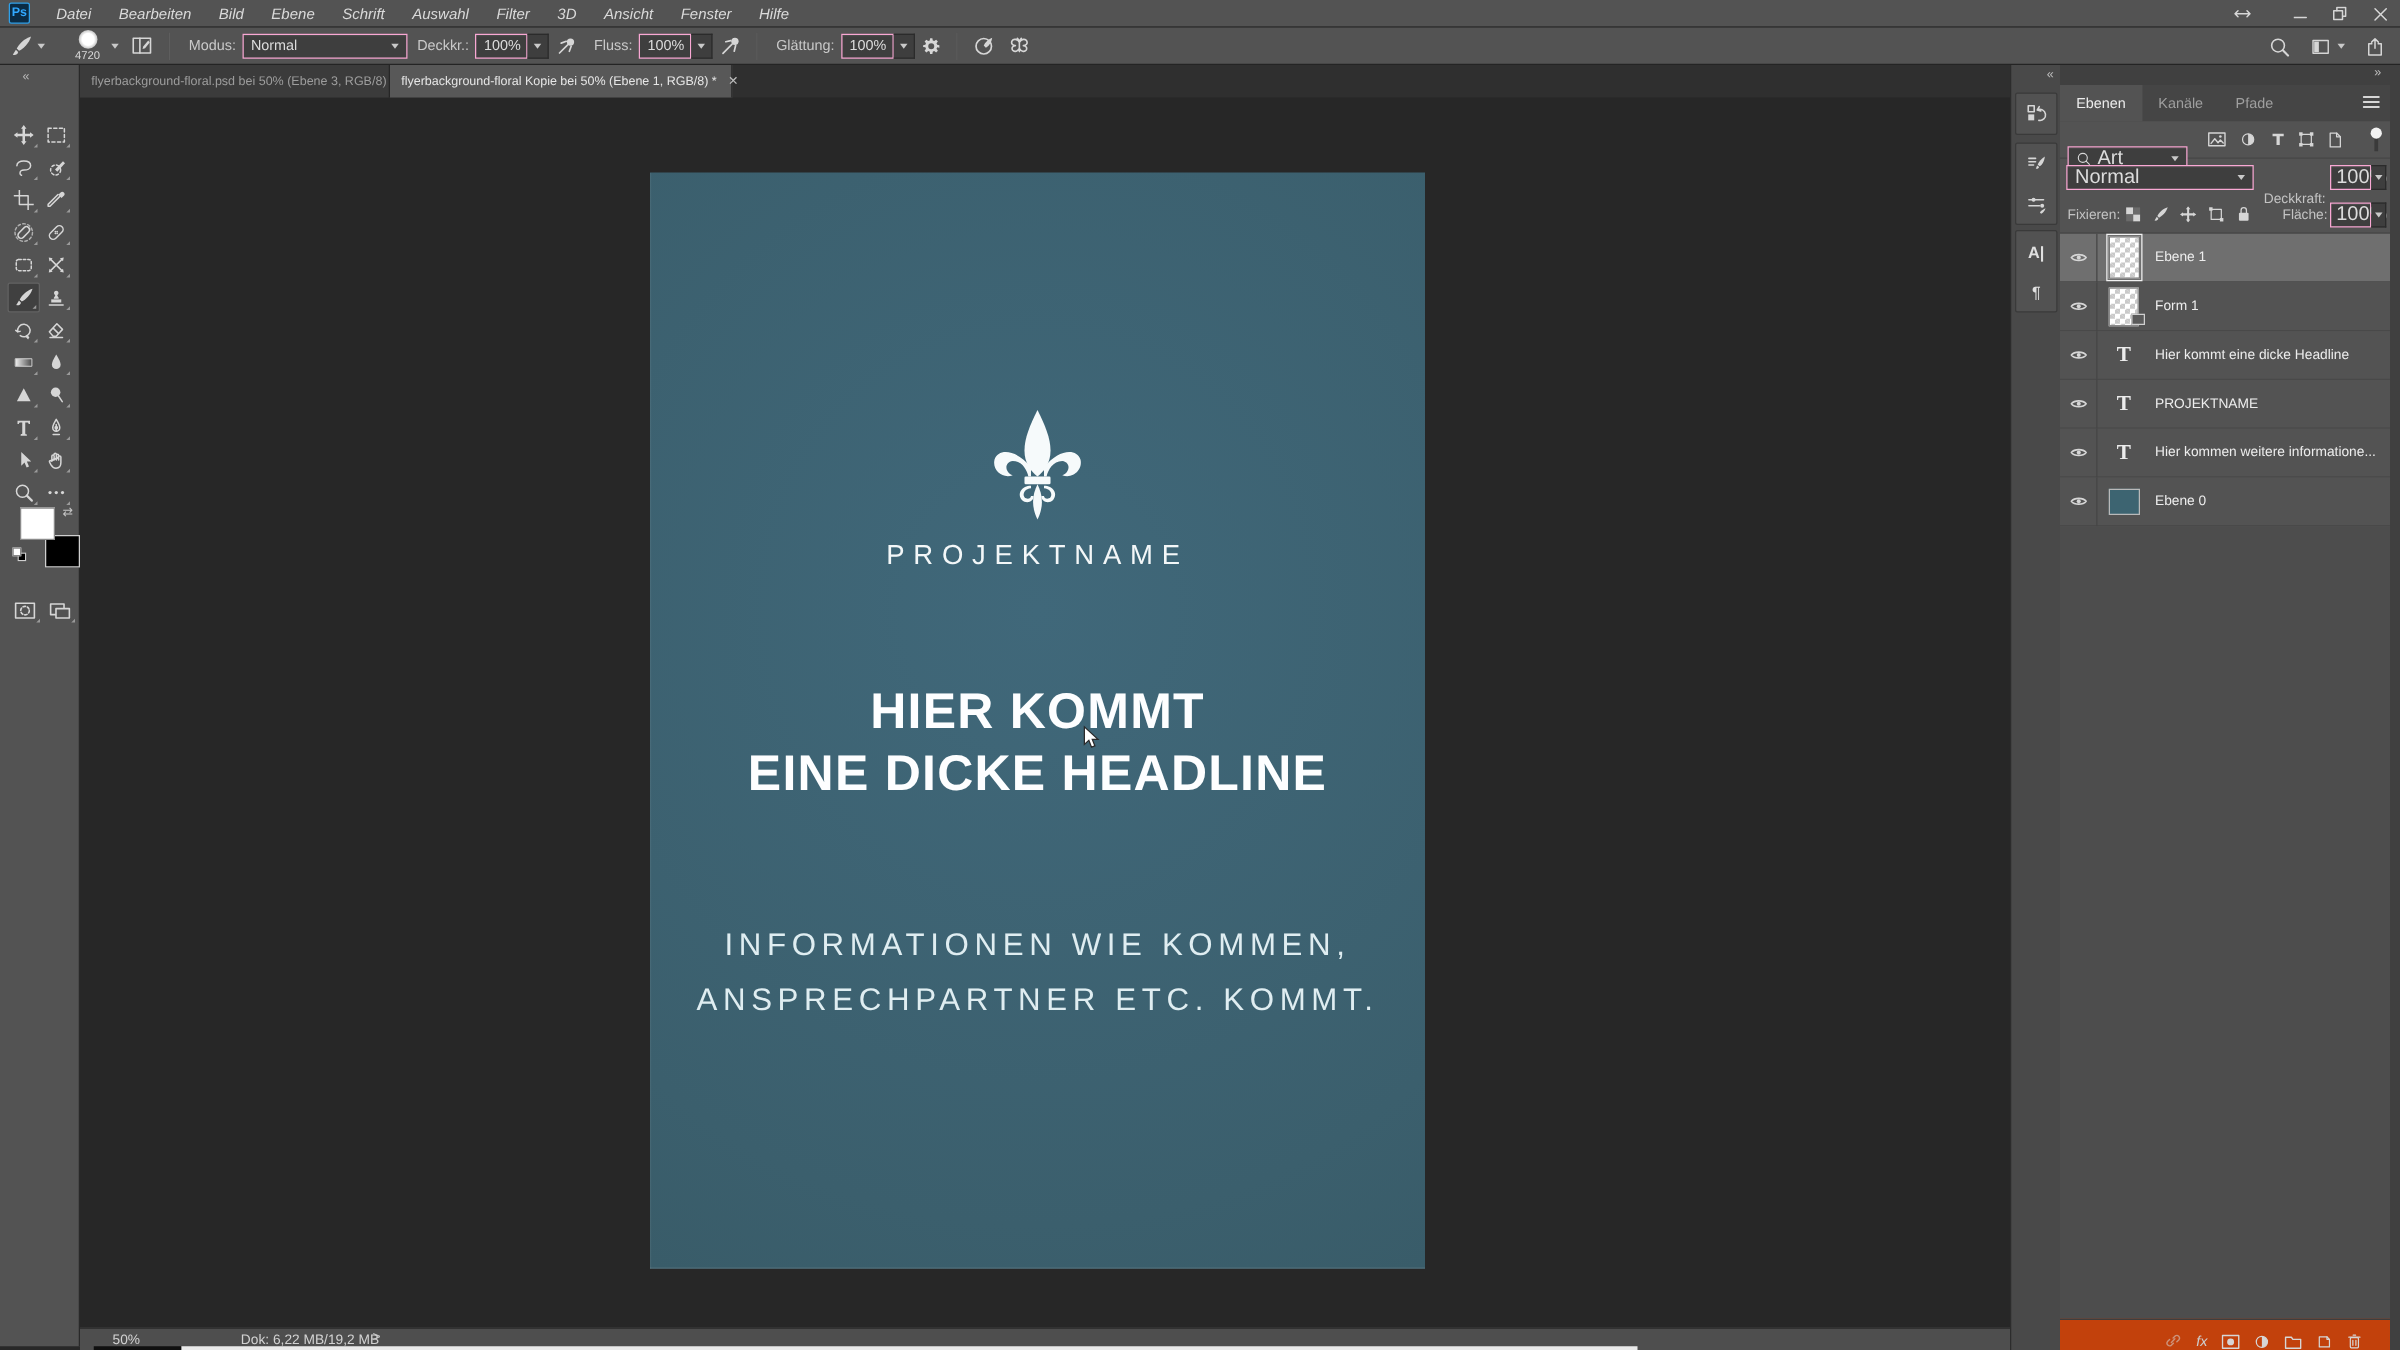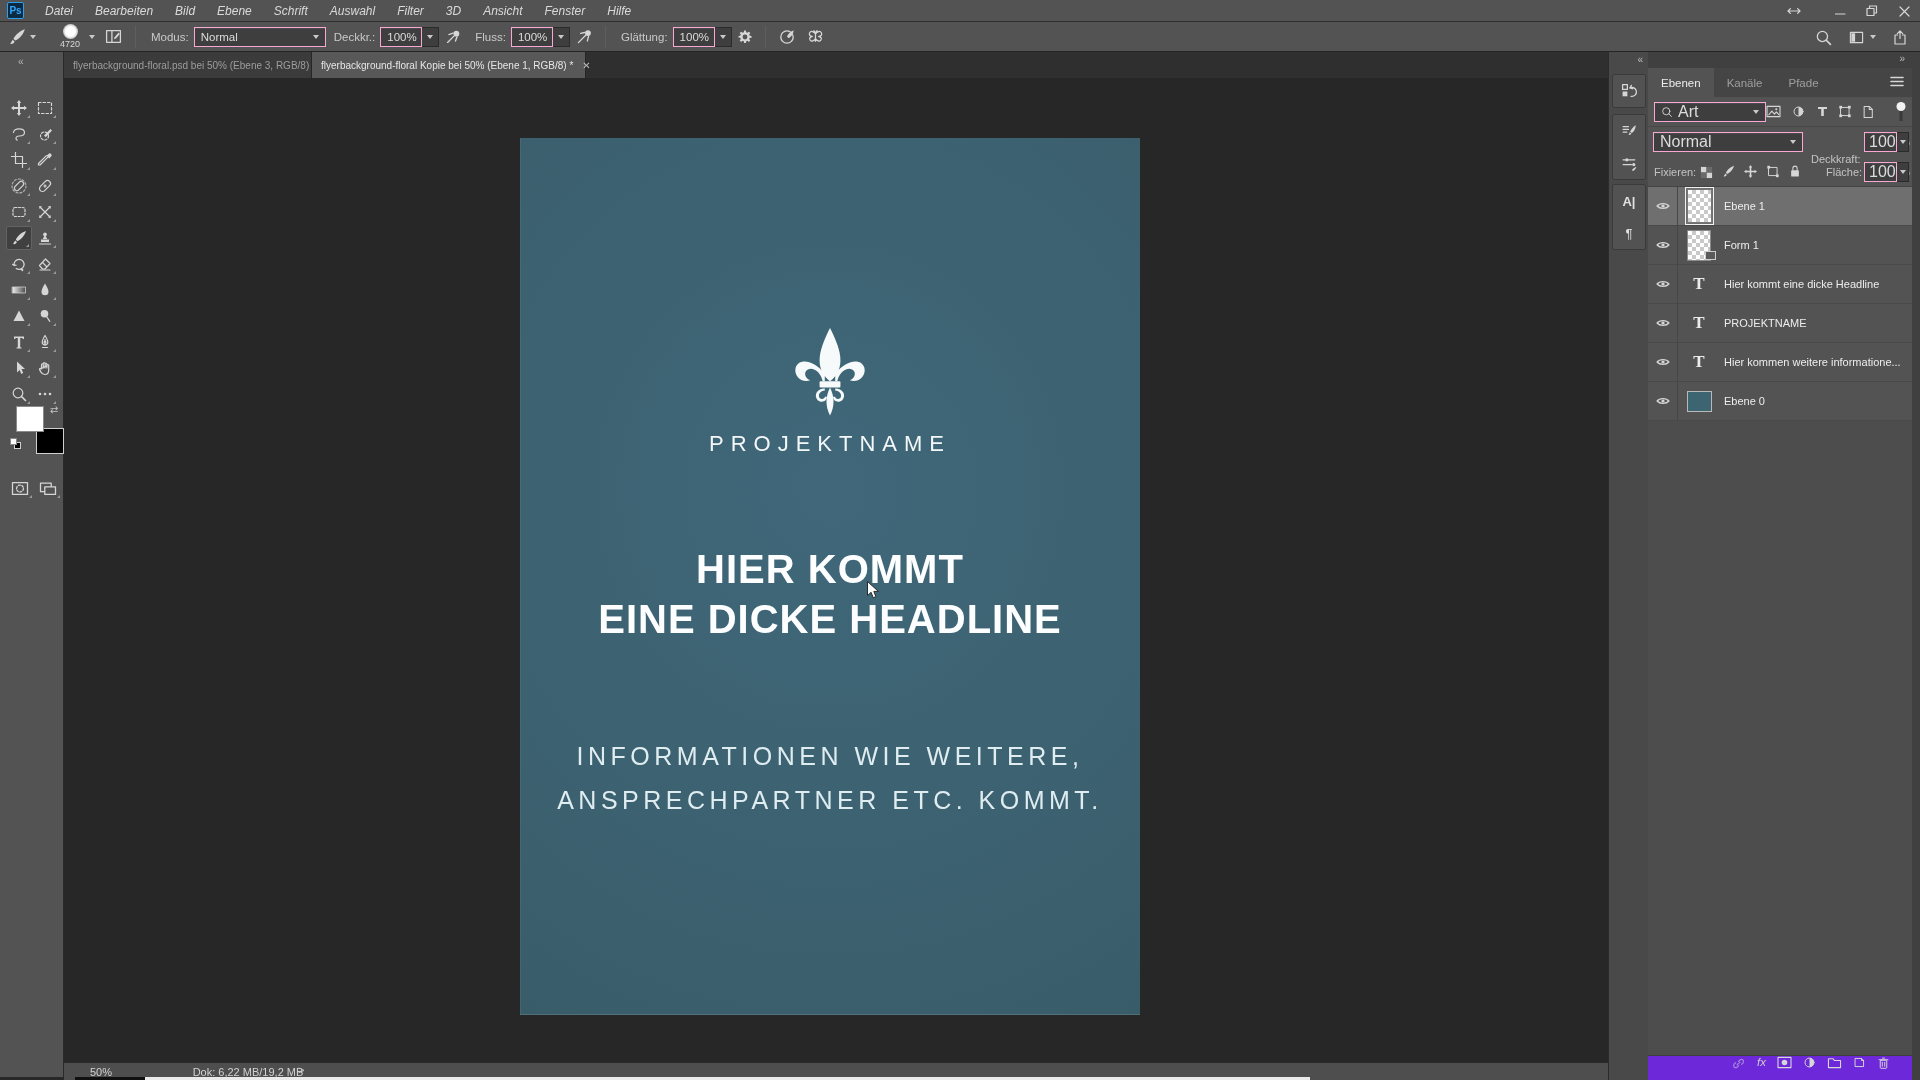--- a/index.html
+++ b/index.html
@@ -121,22 +121,22 @@
     background-image:linear-gradient(45deg,#c9c9c9 25%,transparent 25%,transparent 75%,#c9c9c9 75%),
                      linear-gradient(45deg,#c9c9c9 25%,transparent 25%,transparent 75%,#c9c9c9 75%);
     background-size:8px 8px; background-position:0 0,4px 4px; }
   .thumb-pixel { width:25px; height:34px; outline:1px solid #f2f2f2; outline-offset:1px; border:1px solid #777; }
   .thumb-shape { width:24px; height:31px; border:1px solid #8a8a8a; }
   .shape-badge { position:absolute; right:4px; bottom:1px; width:11px; height:9px; background:#5a5a5a;
     border:1px solid #cfcfcf; }
   .thumb-text { font-family:"Liberation Serif", serif; font-size:17px; font-weight:bold; color:#ececec; }
   .thumb-fill { width:25px; height:21px; border:1px solid #b9b9b9; }
   #layers-empty { position:absolute; left:0; top:369px; width:264px; height:649px; background:#4d4d4d; }
-  #layers-footer { position:absolute; left:0; top:1003px; width:264px; height:25px; background:#6d28d9;
-    border-top:1px solid #3e3e3e; display:flex; align-items:flex-start; justify-content:flex-end; gap:11px; padding-right:22px; }
+  #layers-footer { position:absolute; left:0; top:1003px; width:264px; height:25px; background:#c2410c;
+    border-top:1px solid #3e3e3e; display:flex; align-items:flex-end; justify-content:flex-end; gap:11px; padding-right:22px; }
   #fx-glyph { font-size:11.5px; font-style:italic; color:#cecece; }
 </style>
 </head>
 <body>
 
 <div id="app">
 
   <div id="menubar">
     <div id="ps-logo">Ps</div>
     <div id="menu-items" style="display:flex;">
@@ -489,21 +489,21 @@
           <path d="M41 60 C48 60 52 66 48 71 C45 74 39 73 39 68 L41 68 C41 70 44 71 46 69 C48 66 45 62 41 62 Z"></path>
           <path d="M36 59 C32 67 31 76 36 86 C41 76 40 67 36 59 Z"></path>
         </g>
       </svg>
       <div id="project-name">PROJEKTNAME</div>
       <div id="headline">
         <div>HIER KOMMT</div>
         <div>EINE DICKE HEADLINE</div>
       </div>
       <div id="info-text">
-        <div>INFORMATIONEN WIE WEITERE,</div>
+        <div>INFORMATIONEN WIE KOMMEN,</div>
         <div>ANSPRECHPARTNER ETC. KOMMT.</div>
       </div>
     </div>
   </div>
 
   <svg id="cursor" width="15" height="21" viewBox="0 0 15 21">
     <path d="M1.5 1.5v14l3.6-3.2 2.1 5.4 2.7-1-2.1-5.3h4.6z" fill="#ffffff" stroke="#2a2a2a" stroke-width="1"></path>
   </svg>
 
   <div id="statusbar">
@@ -561,21 +561,21 @@
       <div class="ptab">Kanäle</div>
       <div class="ptab">Pfade</div>
     </div>
     <div id="panel-menu">
       <svg class="ic" width="14" height="11" viewBox="0 0 14 11">
           <path d="M1 1.5h12M1 5.5h12M1 9.5h12" stroke-width="1.6"></path>
         </svg>
     </div>
 
     <div id="filter-row">
-      <div class="selbox" style="position:absolute;left:6px;top:5px;width:112px">
+      <div class="selbox" style="position:absolute;left:6px;top:20px;width:96px">
         <svg class="ic" width="12" height="12" viewBox="0 0 16 16" style="margin-right:5px">
             <circle cx="7" cy="7" r="4.8"></circle>
             <path d="M10.5 10.5L14 14"></path>
           </svg>
         <span>Art</span>
           <span class="tri" style="margin-left:auto"></span>
       </div>
       <div class="abs" style="left:118px;top:8px">
         <svg class="ic" width="15" height="13" viewBox="0 0 16 14">
             <rect x="1" y="1.5" width="14" height="11"></rect>

